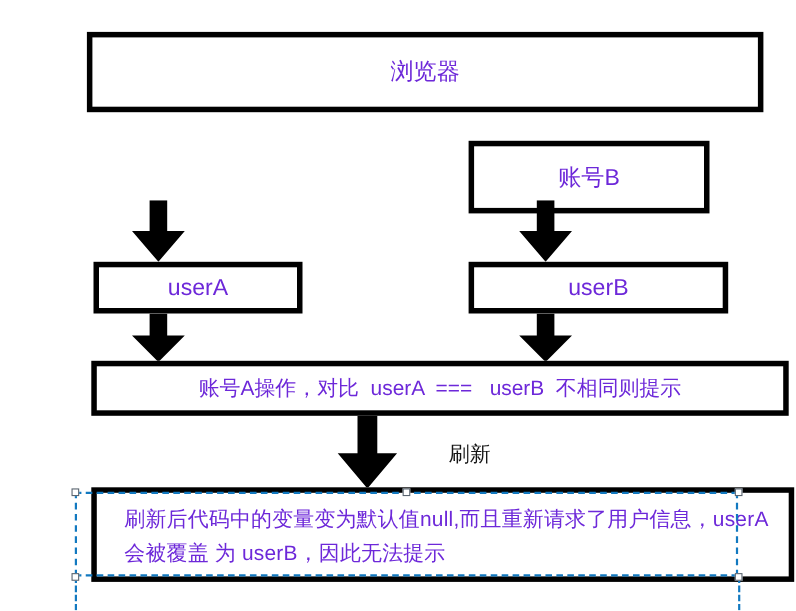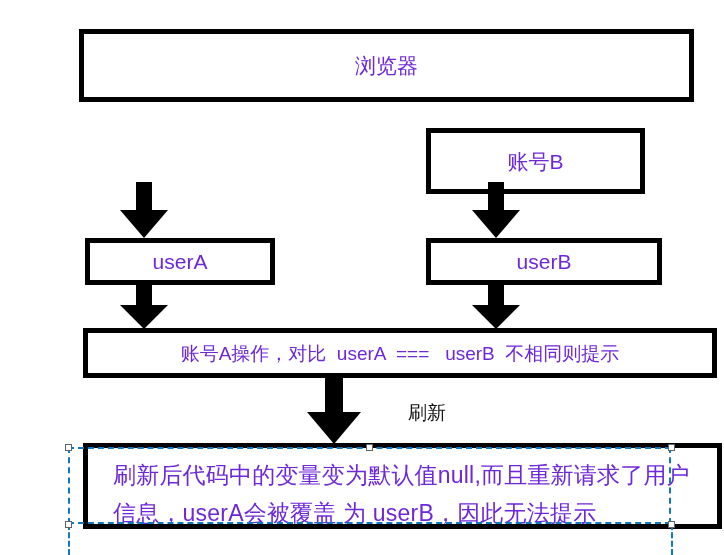--- a/index.html
+++ b/index.html
@@ -58,21 +58,21 @@
   #node-user-b {
     left: 383px; top: 238px; width: 236px; height: 47px;
     font-size: 21px;
   }
   #node-compare {
     left: 40px;  top: 328px; width: 634px; height: 50px;
     font-size: 19px;
   }
   #node-result {
     left: 40px;  top: 443px; width: 639px; height: 86px;
-    font-size: 23px;
+    font-size: 19px;
     align-items: flex-start;
     justify-content: flex-start;
   }
   #node-result .label {
     white-space: normal;
     text-align: left;
     padding: 9px 8px 0 25px;
     line-height: 1.65;
     letter-spacing: 0.2px;
   }

